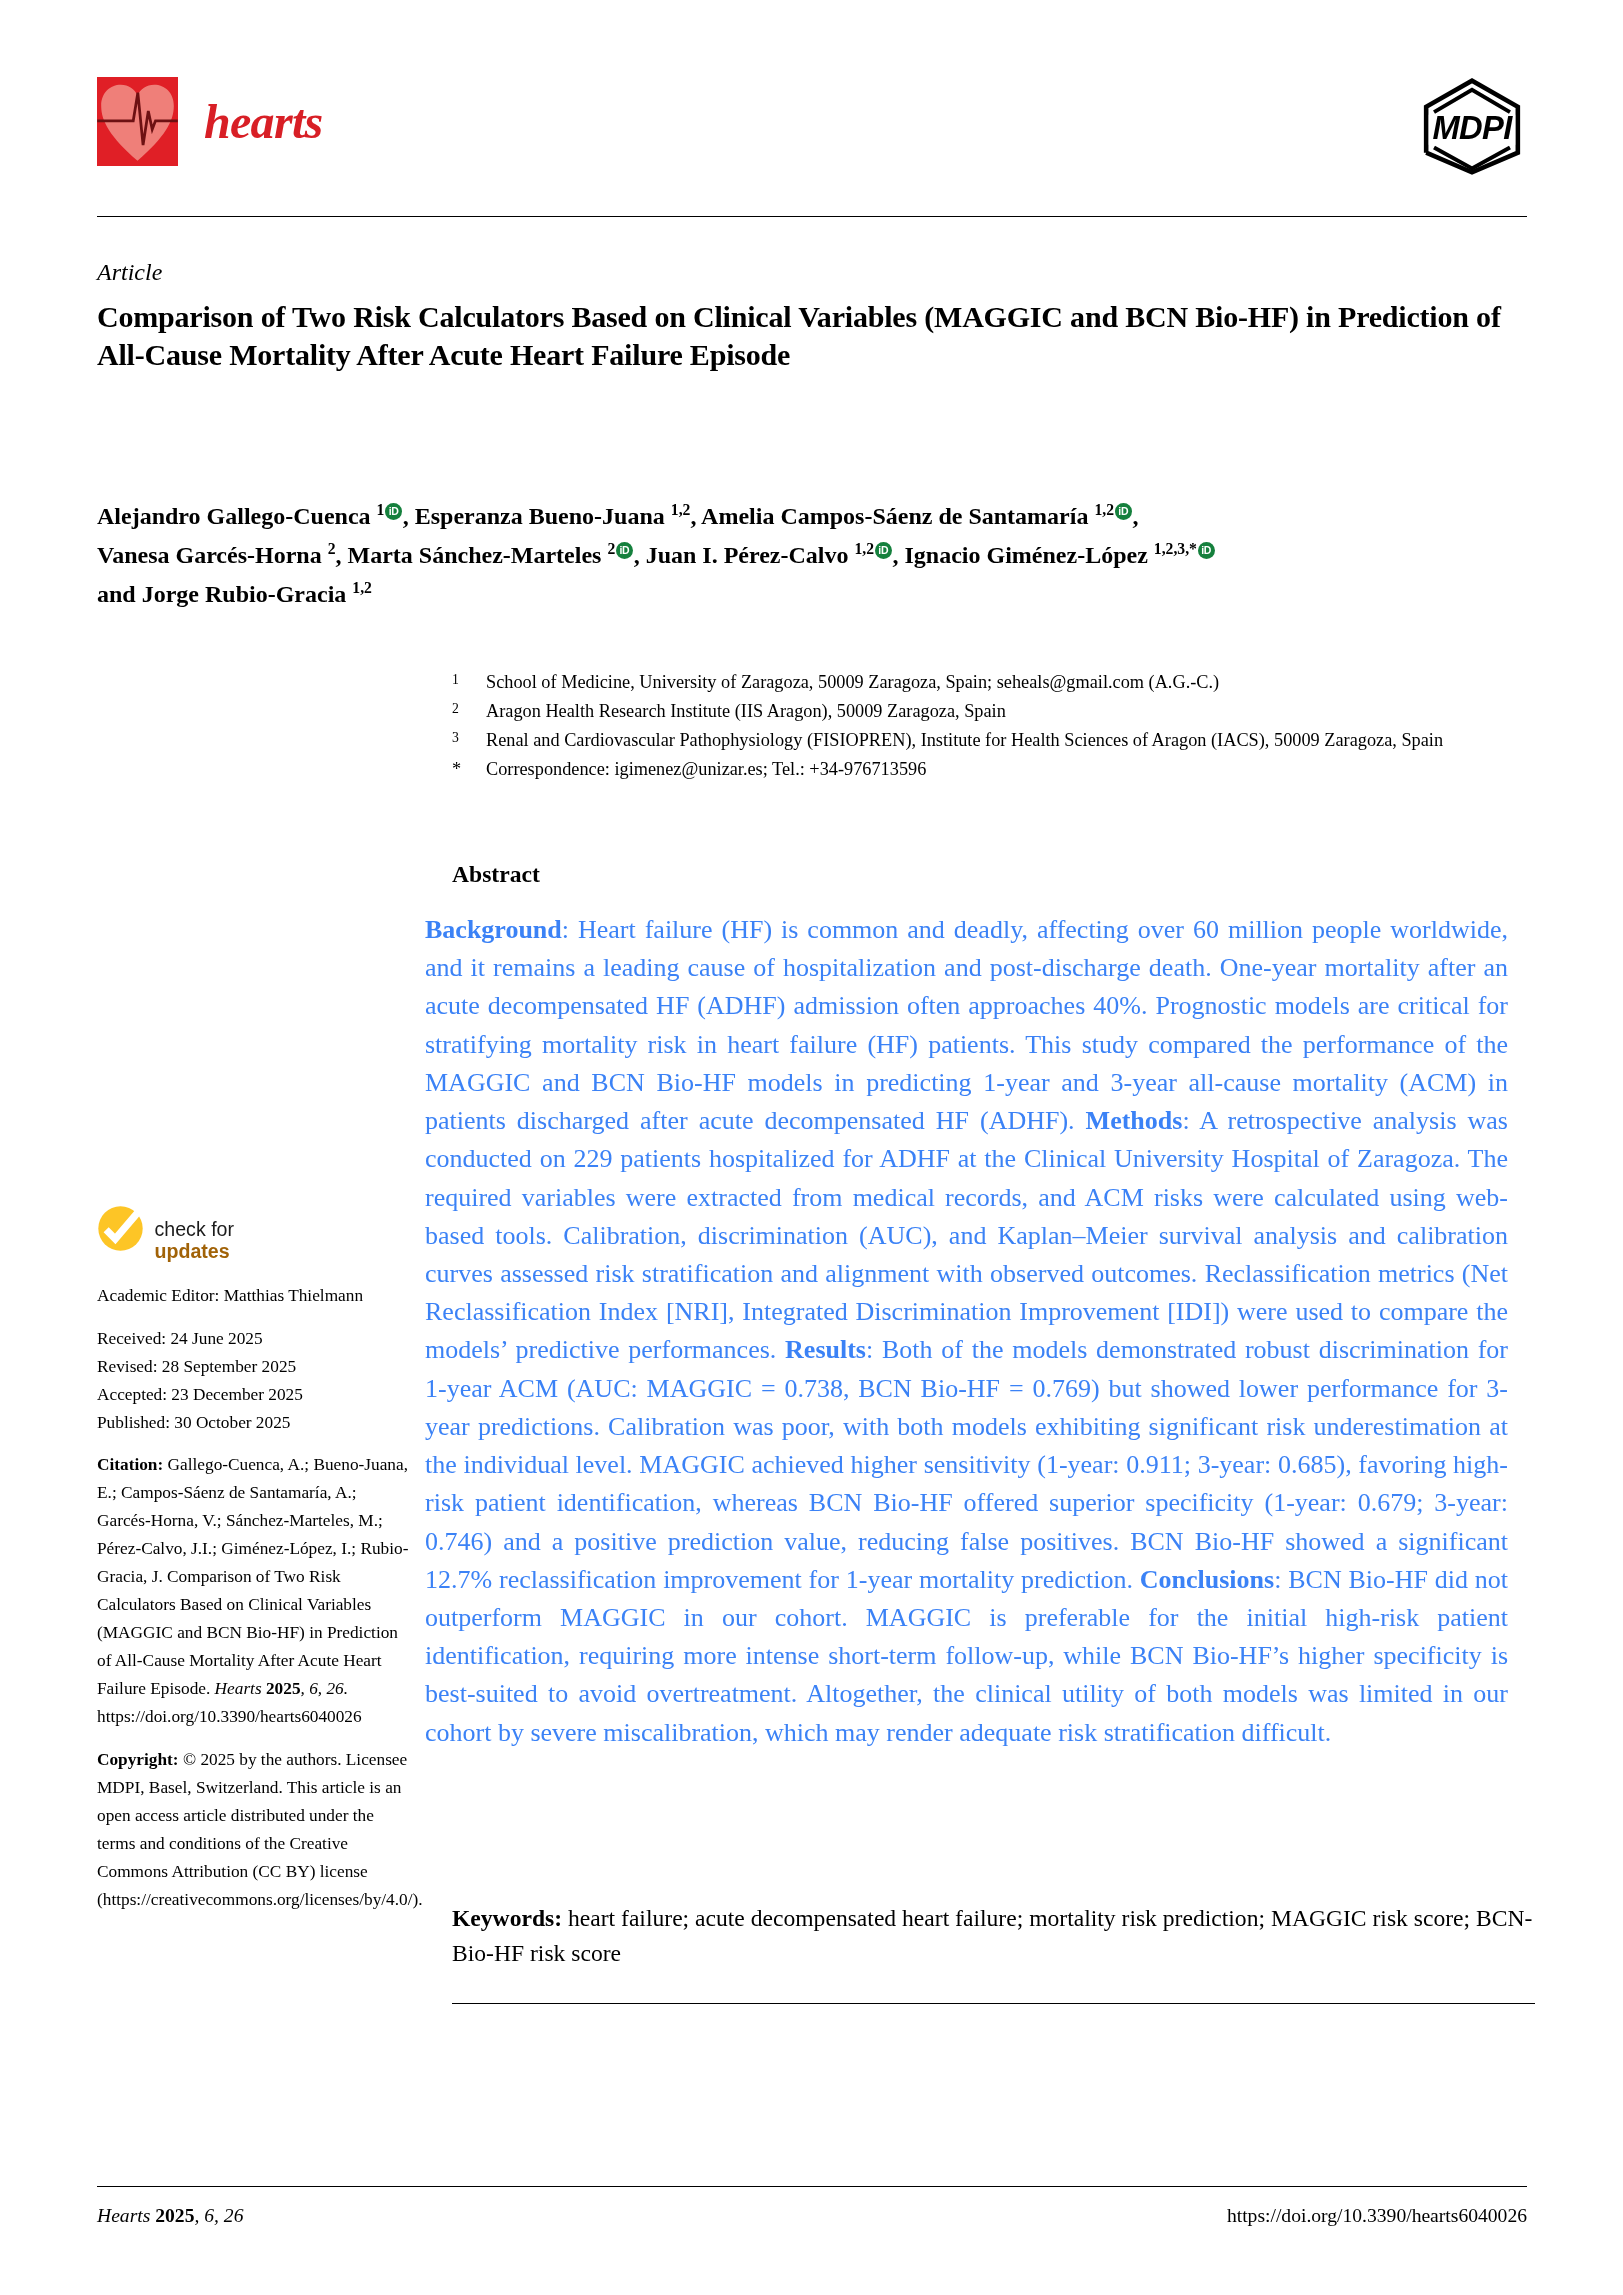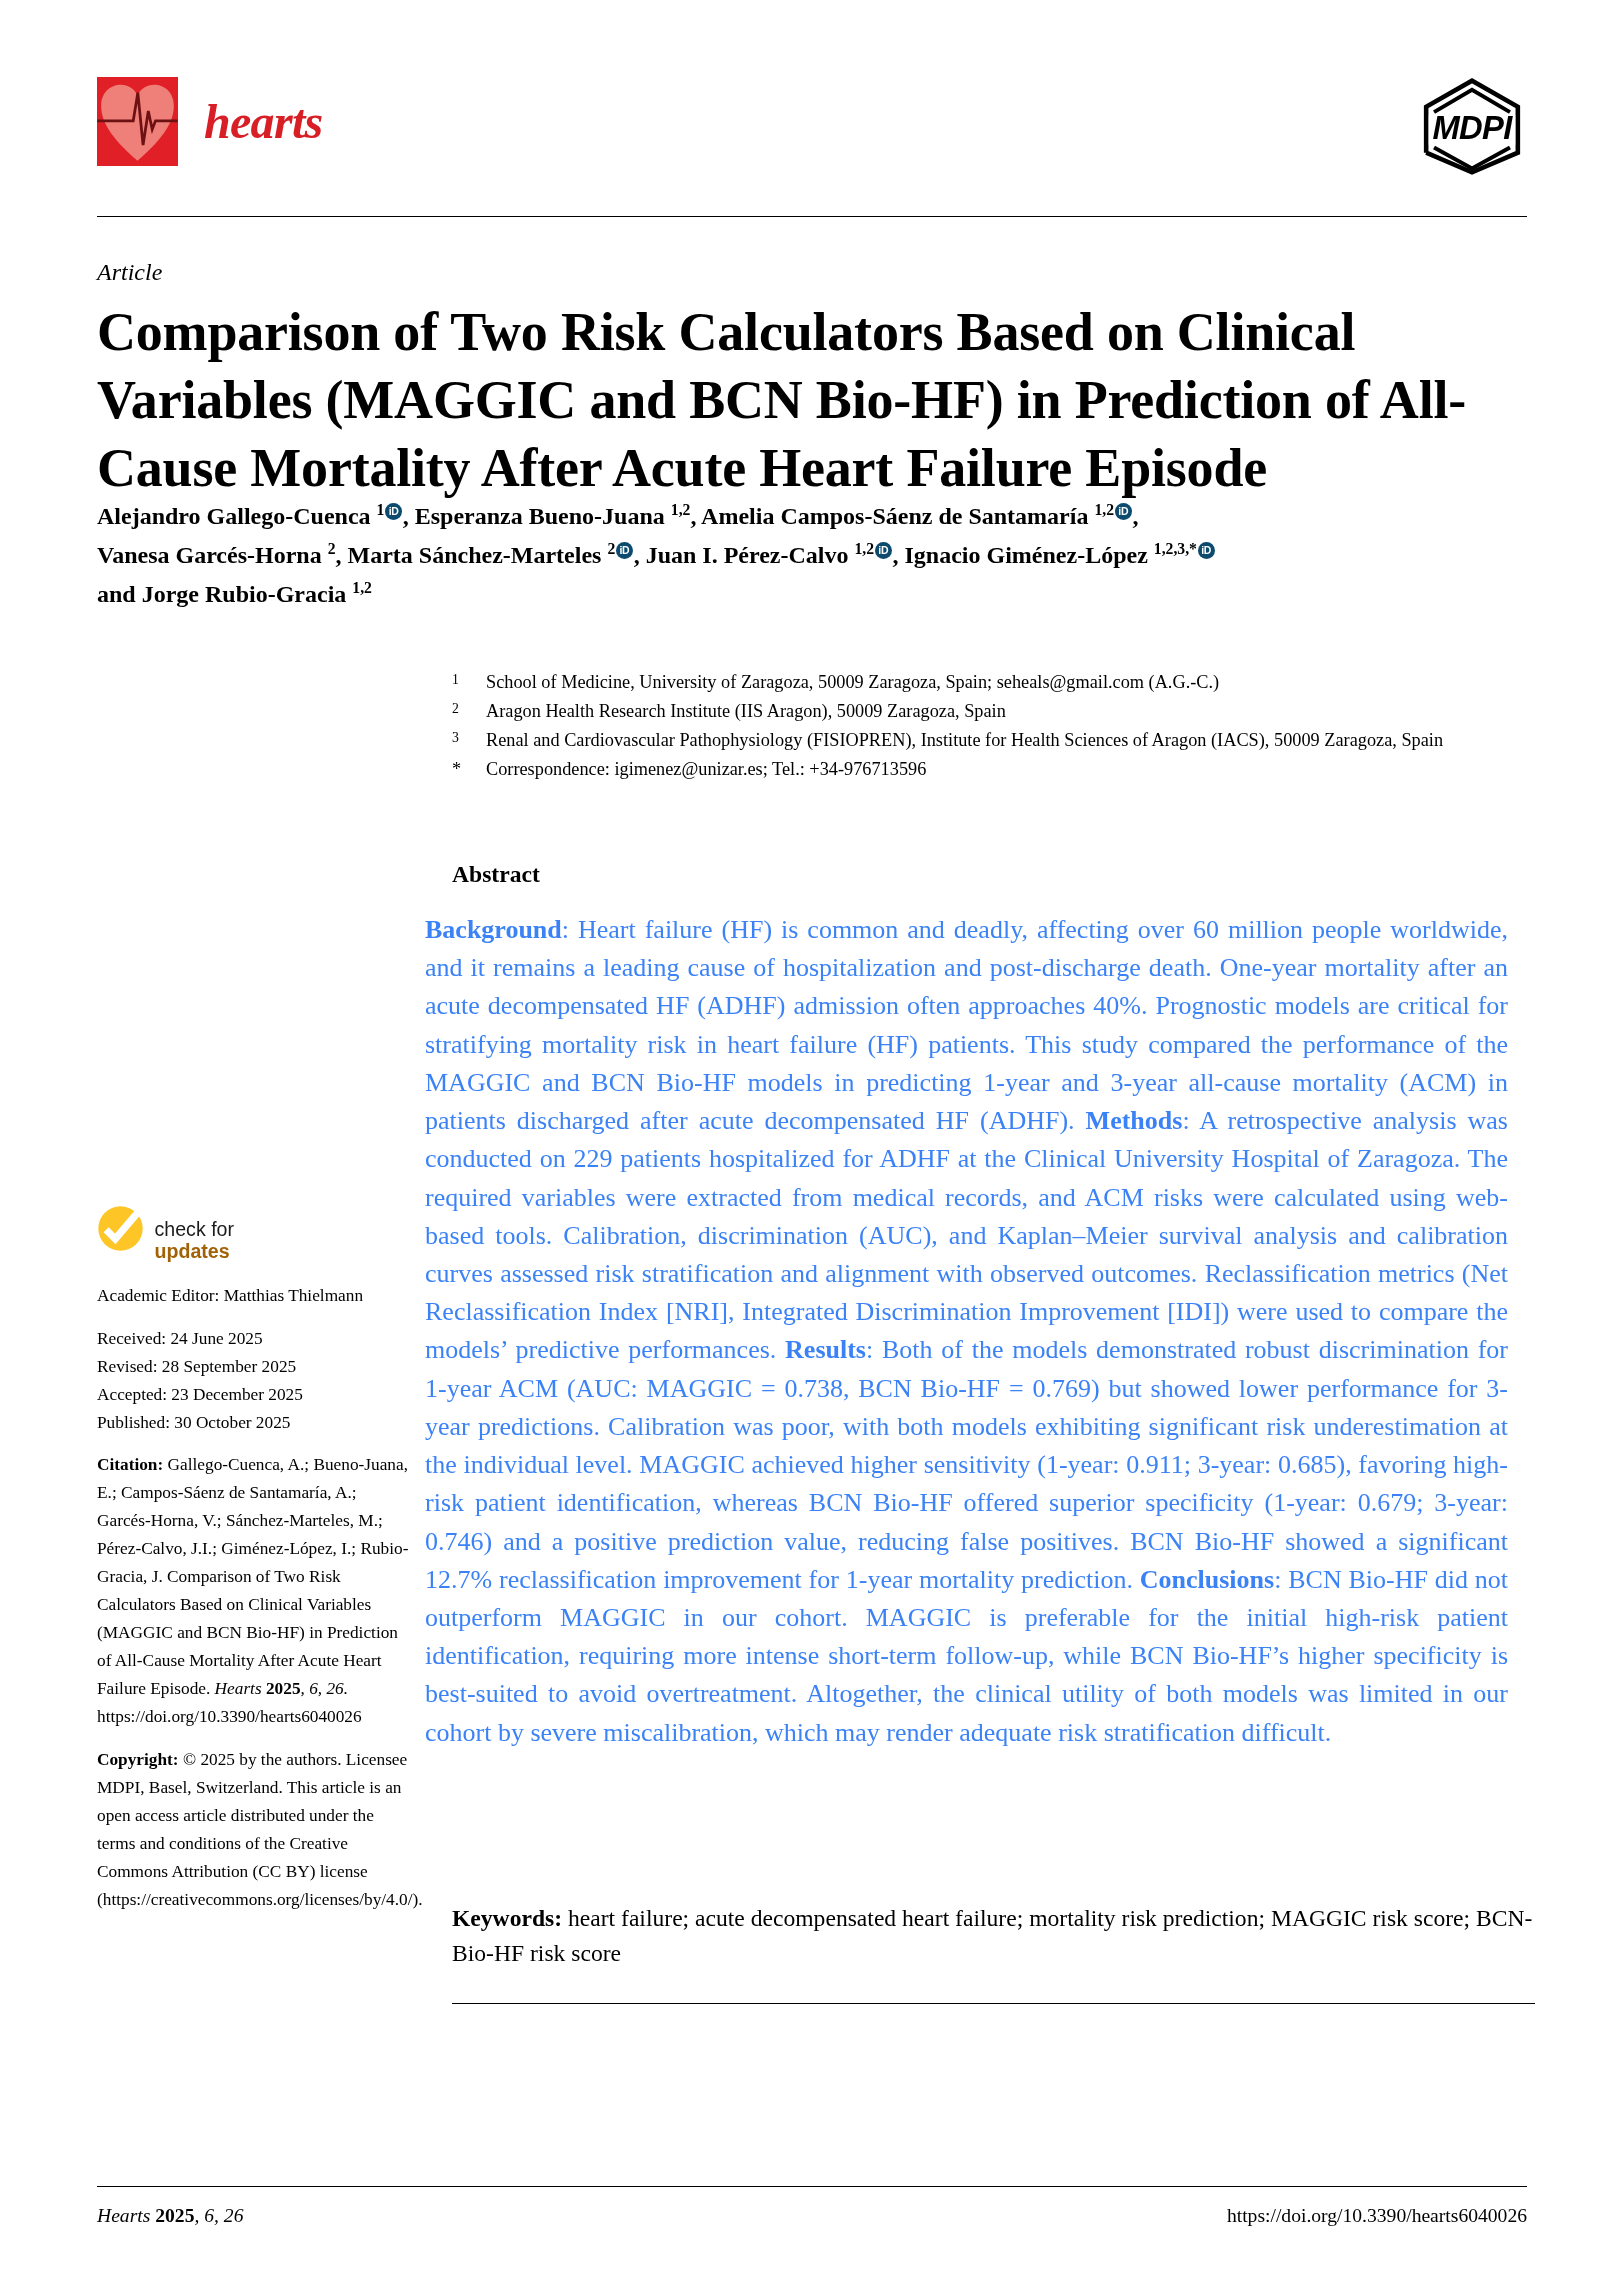--- a/index.html
+++ b/index.html
@@ -30,34 +30,34 @@
 
   
   .article-type {
     position:absolute; left:97px; top:259px;
     font-family:"Liberation Serif", serif; font-style:italic;
     font-size:24px; color:#000;
   }
   .title {
     position:absolute; left:97px; top:298px; width:1440px;
     font-family:"Liberation Serif", serif;
-    font-weight:700; font-size:54px; line-height:1.26; color:#000;
+    font-weight:700; font-size:30px; line-height:1.26; color:#000;
     letter-spacing:-0.2px;
   }
 
   
   .authors {
     position:absolute; left:97px; top:497px; width:1440px;
     font-family:"Liberation Serif", serif;
     font-weight:700; font-size:24px; line-height:1.62; color:#000;
   }
   .sup { font-size:15.7px; vertical-align:super; font-weight:700; }
   .orcid {
     display:inline-block; width:17px; height:17px; border-radius:50%;
-    background:#0c4a6e; color:#fff; font-family:"Liberation Sans", sans-serif;
+    background:#15803d; color:#fff; font-family:"Liberation Sans", sans-serif;
     font-size:10.5px; font-weight:700; line-height:17px; text-align:center;
     vertical-align:super; margin:0 0.7px; letter-spacing:-0.3px;
   }
 
   
   .affiliations {
     position:absolute; left:452px; top:669px; width:1087px;
     font-family:"Liberation Serif", serif; font-size:18.3px; line-height:1.52; color:#000;
   }
   .aff-row { display:flex; margin-bottom:1.3px; }

